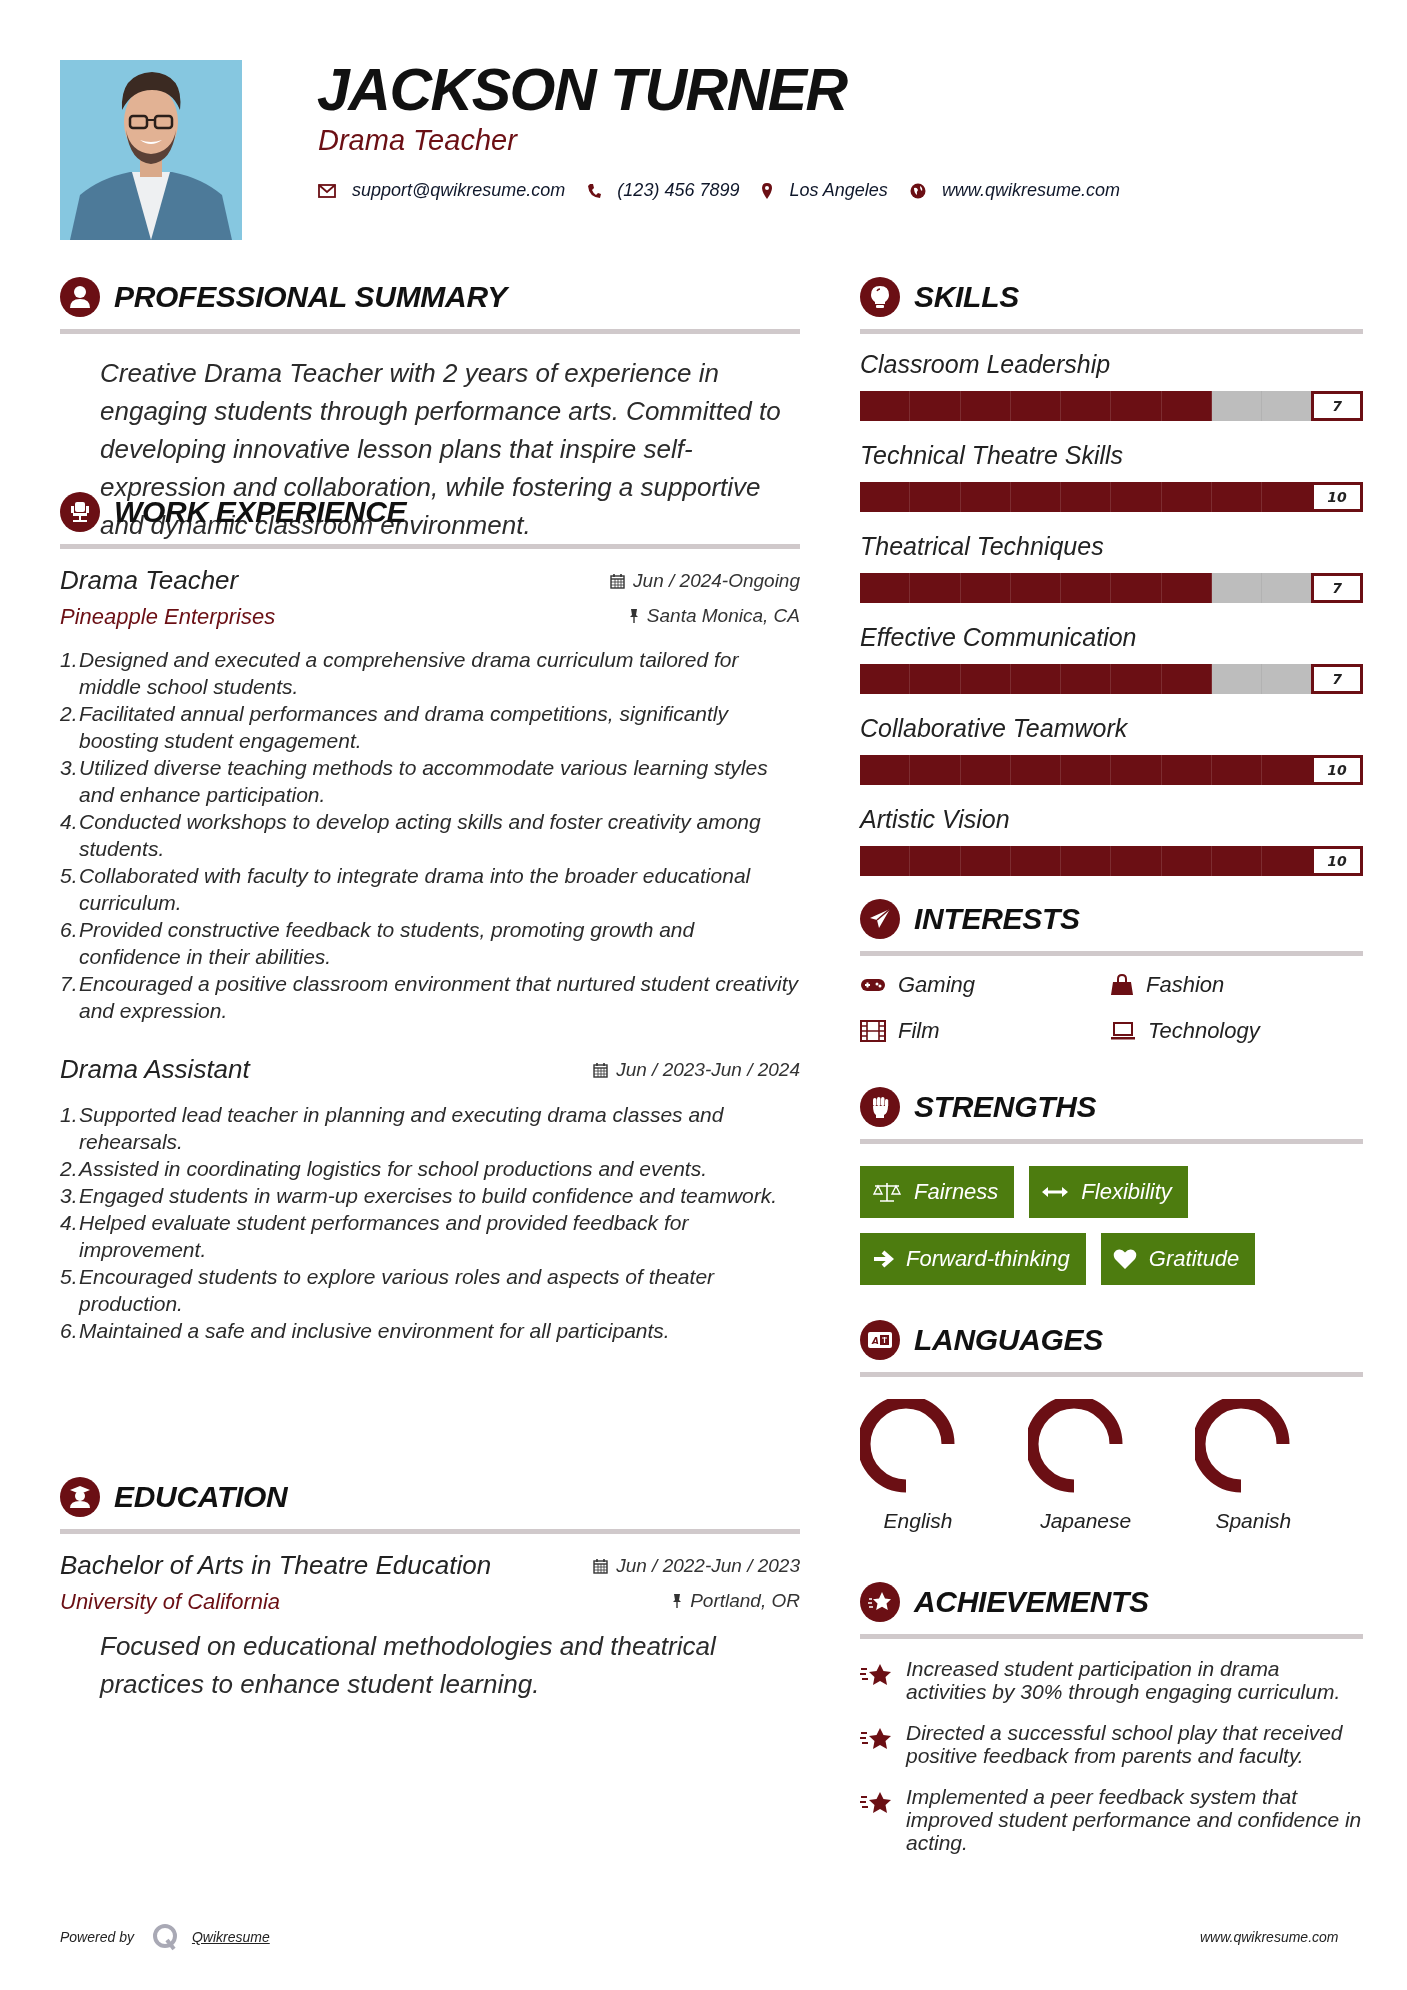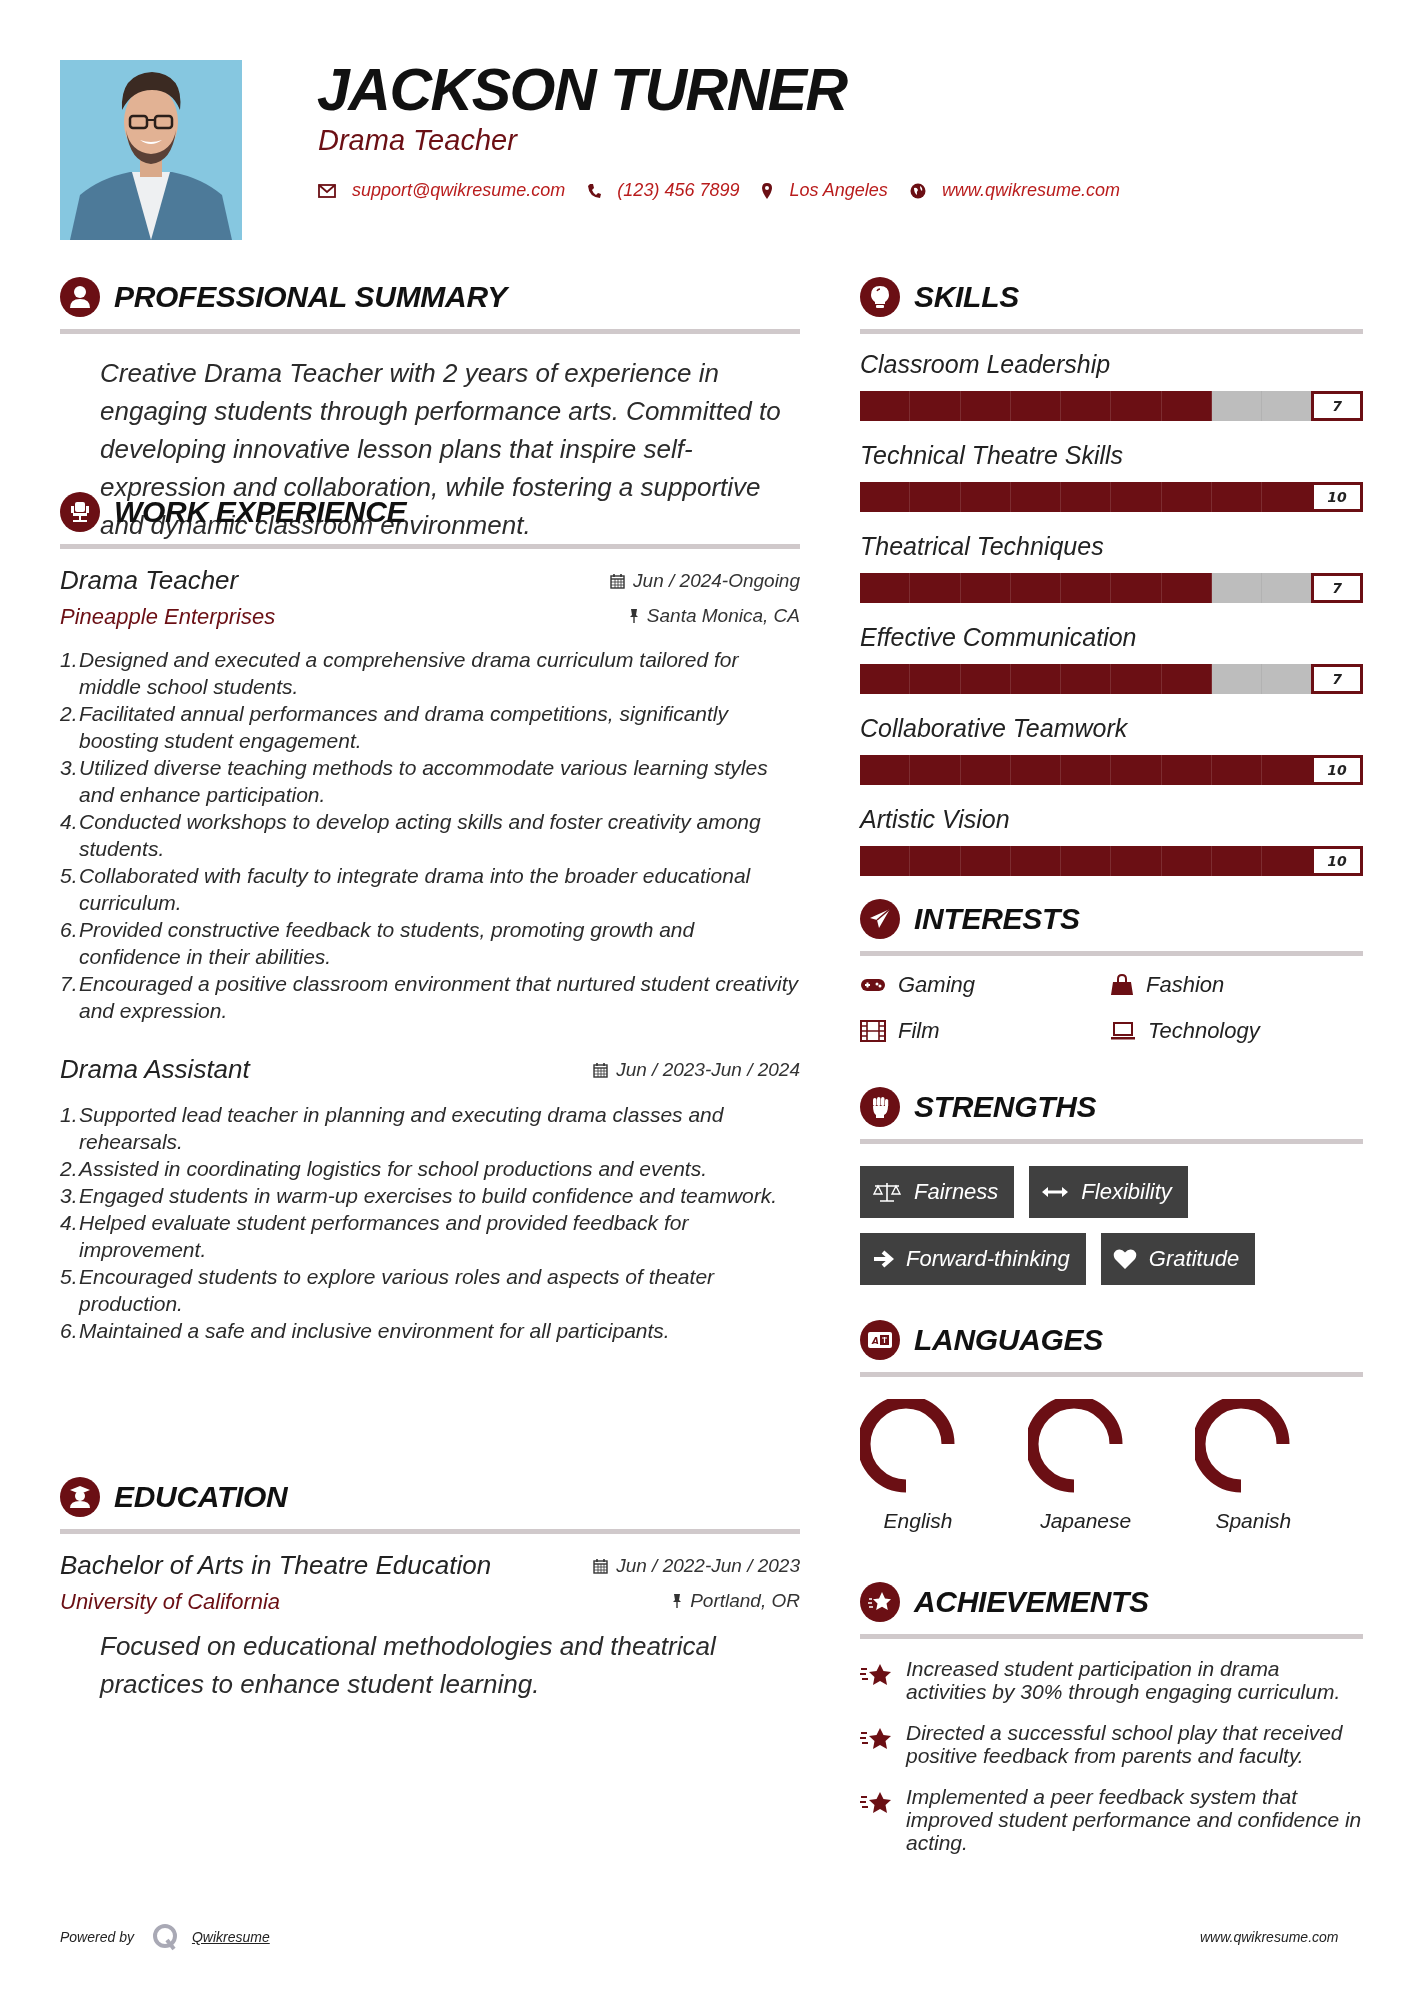--- a/index.html
+++ b/index.html
@@ -4,21 +4,21 @@
 <style>
   * { box-sizing: border-box; margin: 0; padding: 0; }
   html, body { width: 1407px; height: 1990px; background: #ffffff; }
   body { position: relative; font-family: "Liberation Sans", "DejaVu Sans", sans-serif; color: #2b2b2b; overflow: hidden; }
   .abs { position: absolute; font-style: italic; }
 
   
   .photo { left: 60px; top: 60px; width: 182px; height: 180px; background: #86c7e0; overflow: hidden; }
   .name { left: 317px; top: 56px; font-size: 59px; font-weight: 700; color: #111; letter-spacing: -1.5px; font-family: "Liberation Sans", sans-serif; }
   .subtitle { left: 318px; top: 124px; font-size: 29px; color: #6b0f14; }
-  .contacts { left: 318px; top: 180px; display: flex; align-items: center; font-size: 18px; color: #b91c1c; }
+  .contacts { left: 318px; top: 180px; display: flex; align-items: center; font-size: 18px; color: #0f172a; }
   .contacts .ci { display: flex; align-items: center; margin-right: 22px; }
   .contacts .ci svg { margin-right: 16px; }
 
   
   .sec-head { display: flex; align-items: center; height: 44px; }
   .sec-icon { width: 40px; height: 40px; border-radius: 50%; background: #6b0f14; display: flex; align-items: center; justify-content: center; margin-right: 14px; flex: none; }
   .sec-title { font-size: 30px; font-weight: 700; color: #111; letter-spacing: -0.3px; }
   .sec-rule { height: 5px; background: #d0c9cb; margin-top: 10px; }
 
   .left { left: 60px; width: 740px; }
@@ -43,21 +43,21 @@
   .seg.off { background: #bdbdbd; border-right: 1px solid #b2b2b2; }
   .skill-val { position: absolute; right: 0; top: 0; width: 52px; height: 30px; background: #fff; border: 3px solid #6b0f14; font-size: 14px; font-weight: 700; display: flex; align-items: center; justify-content: center; color: #222; font-family: "DejaVu Sans", sans-serif; }
 
   
   .int-grid { display: grid; grid-template-columns: 250px 250px; row-gap: 20px; margin-top: 16px; }
   .int-item { display: flex; align-items: center; font-size: 22px; color: #222; }
   .int-item svg { margin-right: 12px; }
 
   
   .str-wrap { display: flex; flex-wrap: wrap; gap: 15px 15px; margin-top: 22px; width: 460px; }
-  .str { background: #404040; color: #fff; height: 52px; padding: 0 16px 0 12px; display: flex; align-items: center; font-size: 22px; }
+  .str { background: #4d7c0f; color: #fff; height: 52px; padding: 0 16px 0 12px; display: flex; align-items: center; font-size: 22px; }
   .str svg { margin-right: 12px; }
 
   
   .lang-row { display: flex; margin-top: 22px; }
   .lang { width: 168px; display: flex; flex-direction: column; align-items: flex-start; }
   .lang-label { font-size: 21px; color: #222; margin-top: 20px; width: 120px; text-align: center; margin-left: -2px; }
 
   
   .ach { display: flex; margin-top: 18px; }
   .ach svg { flex: none; margin-right: 12px; margin-top: 4px; }

